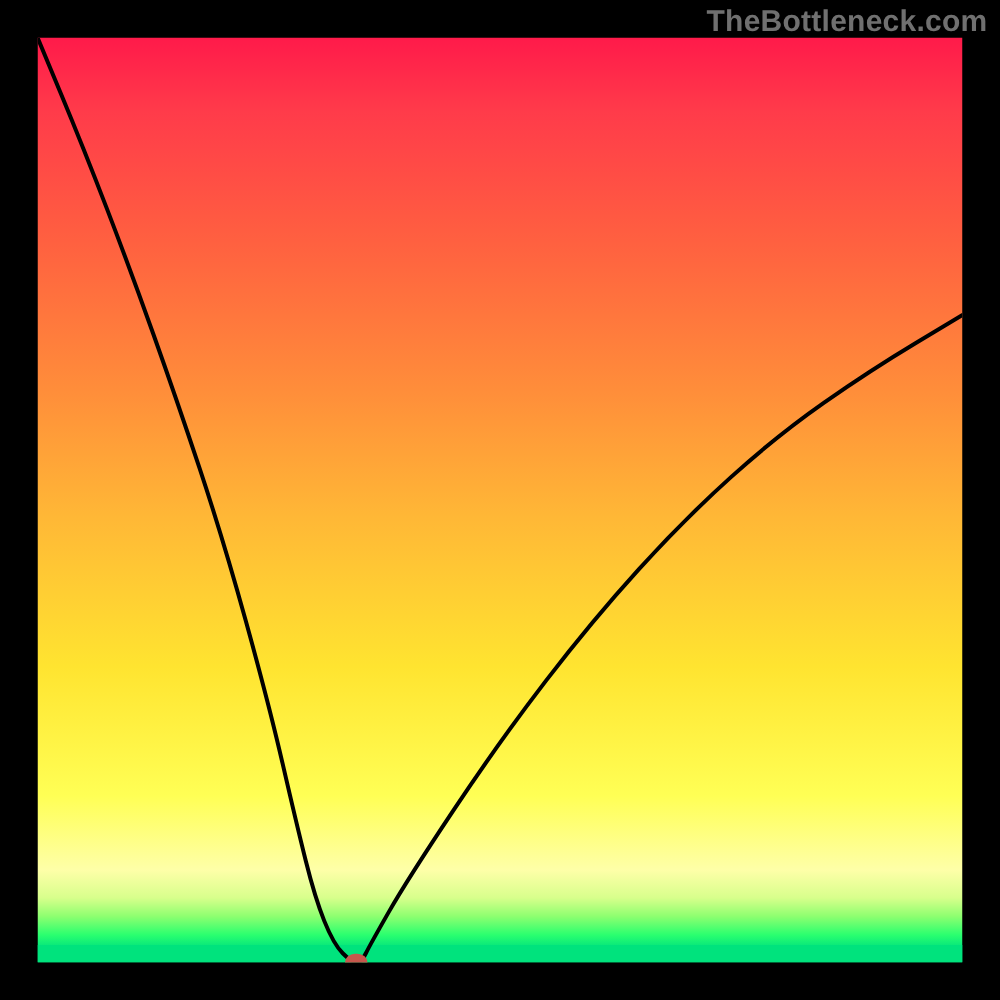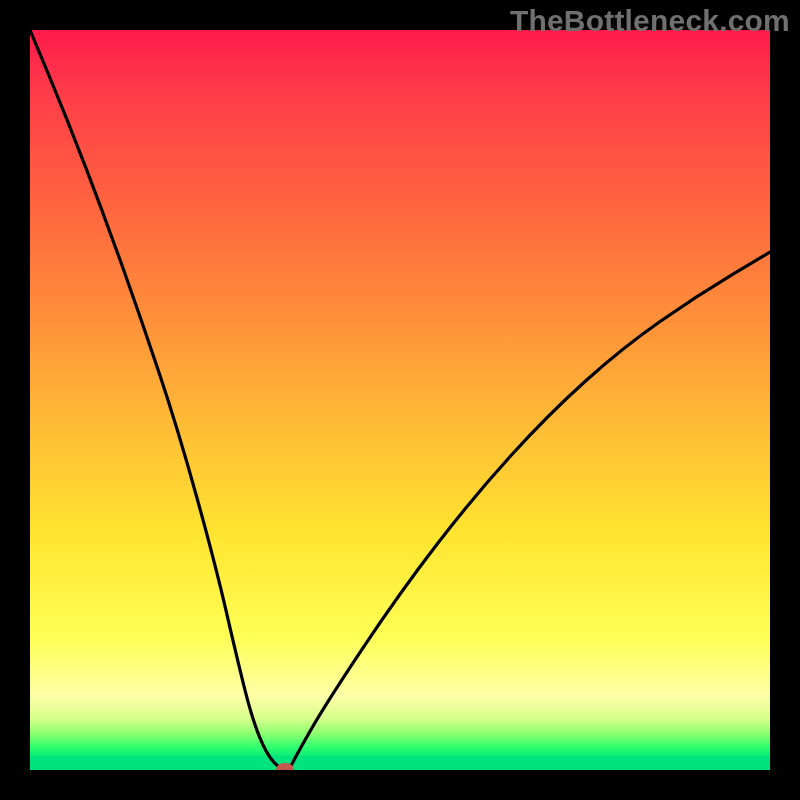--- a/index.html
+++ b/index.html
@@ -15,21 +15,21 @@
     position: relative;
     width: 800px;
     height: 800px;
     background: #000;
   }
   .watermark {
     position: absolute;
     top: 4px;
     right: 10px;
     color: #707070;
-    font-size: 30px;
+    font-size: 24px;
     font-weight: 600;
     letter-spacing: 0.2px;
     z-index: 10;
   }
   .plot-area {
     position: absolute;
     left: 30px;
     top: 30px;
     width: 740px;
     height: 740px;

